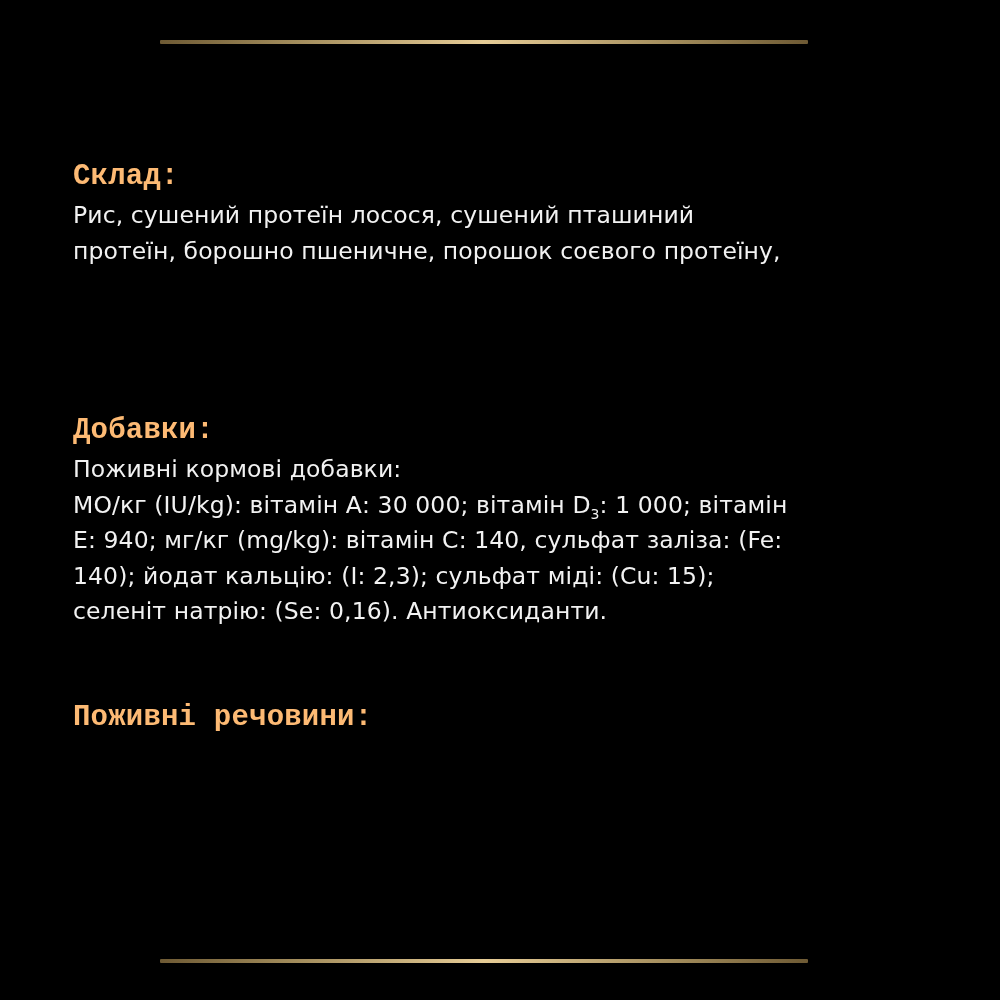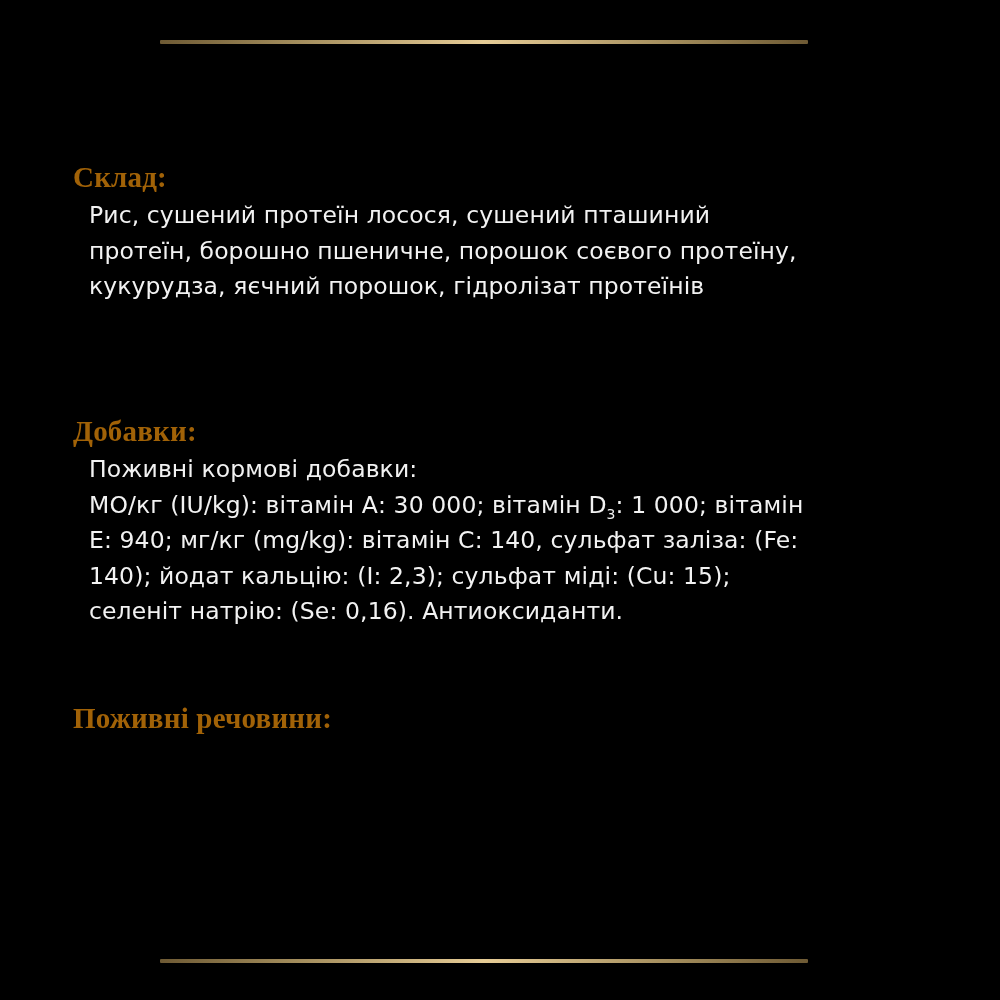--- a/index.html
+++ b/index.html
@@ -25,54 +25,53 @@
     }
     .gold-line.top { top: 40px; }
     .gold-line.bottom { top: 959px; }
 
     .section {
       position: absolute;
       left: 73px;
       width: 880px;
     }
     .heading {
-      font-family: Liberation Serif, serif;
+      font-family: Liberation Mono, monospace;
       font-weight: bold;
       font-size: 29px;
       line-height: 34px;
-      color: #a16207;
+      color: #fdba74;
       margin: 0 0 4px 0;
       letter-spacing: 0.2px;
     }
     .body-text {
       font-family: "DejaVu Sans", sans-serif;
       font-size: 23.5px;
       line-height: 35.5px;
       color: #f2f2f2;
       margin: 0;
       letter-spacing: 0.1px;
     }
-    .line { display: block; white-space: nowrap; margin-left: 16px; }
+    .line { display: block; white-space: nowrap; }
     .sub { font-size: 14px; vertical-align: -6px; line-height: 0; }
 
     #sec-composition { top: 160px; }
     #sec-additives { top: 414px; }
     #sec-nutrients { top: 701px; }
   </style>
 </head>
 <body>
 
 <div class="gold-line top"></div>
 
 <div class="section" id="sec-composition">
   <h2 class="heading">Склад:</h2>
   <p class="body-text">
     <span class="line">Рис, сушений протеїн лосося, сушений пташиний</span>
     <span class="line">протеїн, борошно пшеничне, порошок соєвого протеїну,</span>
-    <span class="line">кукурудза, яєчний порошок, гідролізат протеїнів</span>
   </p>
 </div>
 
 <div class="section" id="sec-additives">
   <h2 class="heading">Добавки:</h2>
   <p class="body-text">
     <span class="line">Поживні кормові добавки:</span>
     <span class="line"><span>МО/кг (IU/kg): вітамін А: 30 000; вітамін D</span><span class="sub">3</span><span>: 1 000; вітамін</span></span>
     <span class="line">E: 940; мг/кг (mg/kg): вітамін С: 140, сульфат заліза: (Fe:</span>
     <span class="line">140); йодат кальцію: (I: 2,3); сульфат міді: (Cu: 15);</span>

